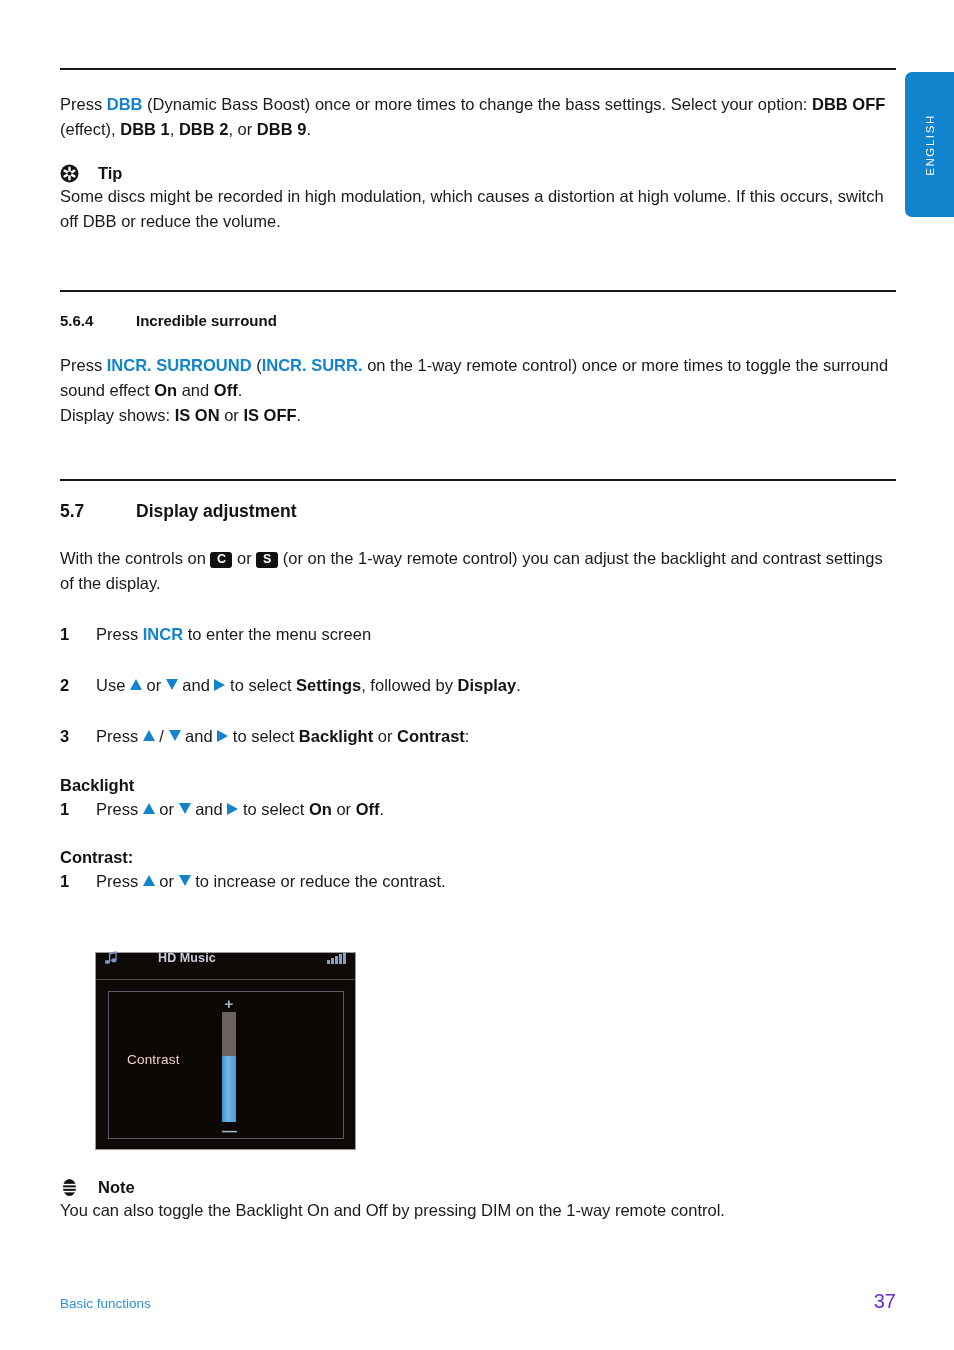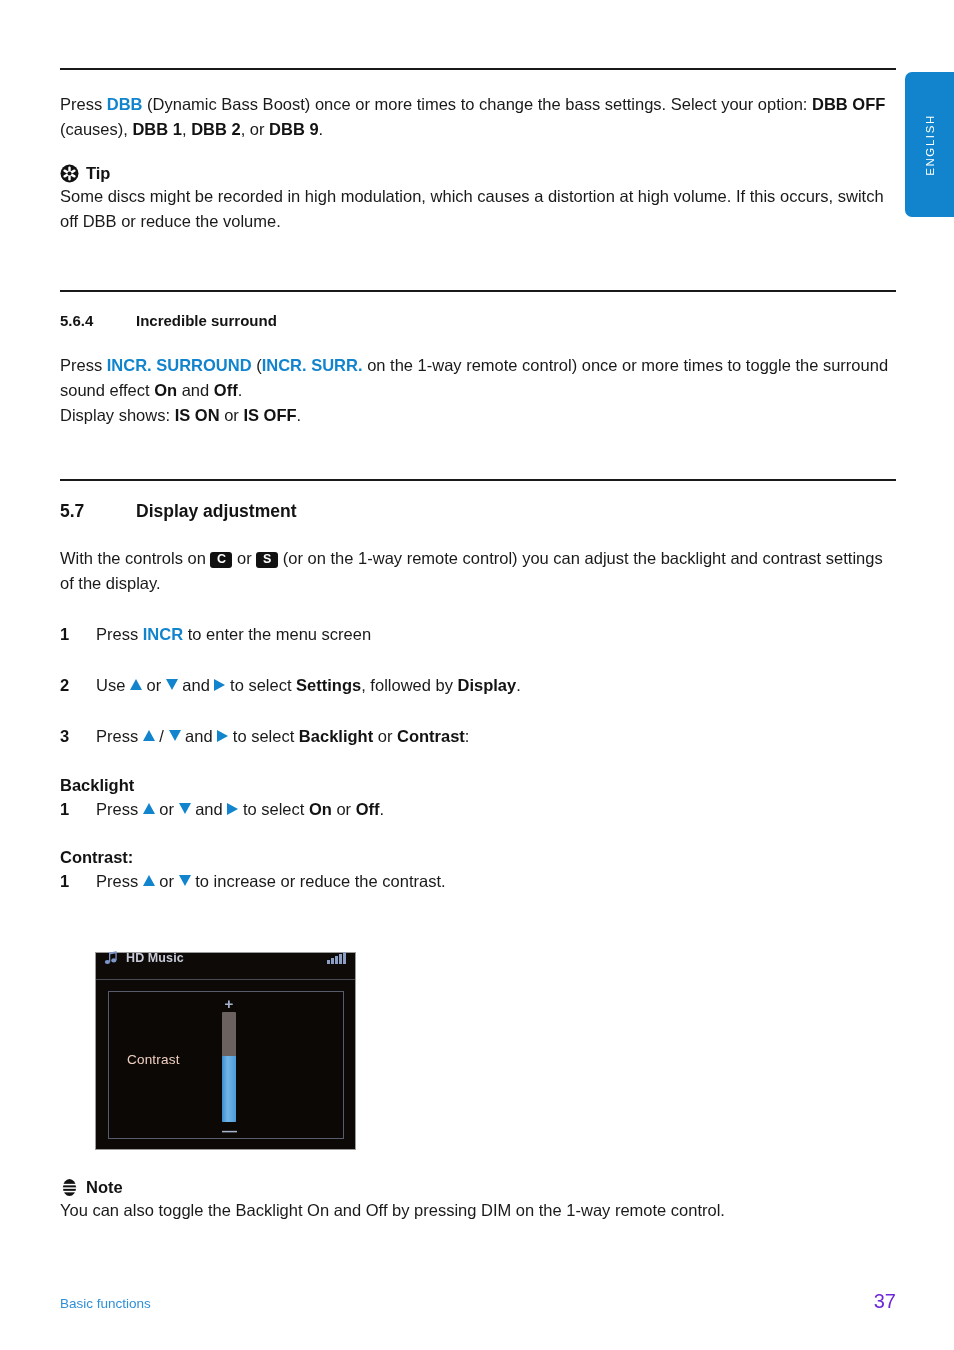--- a/index.html
+++ b/index.html
@@ -78,21 +78,21 @@
   }
 
   b, strong { font-weight: bold; color: #131313; }
   .blue { color: #1184cd; font-weight: bold; }
 
   
   .callout { margin: 0; }
   .callout-head {
     display: flex;
     align-items: center;
-    gap: 7px;
+    gap: 19px;
     font-weight: bold;
     font-size: 16.5px;
     color: #131313;
     margin-bottom: 1px;
   }
   .callout-body {
     font-size: 16.5px;
     line-height: 1.5;
     margin: 0;
   }
@@ -165,20 +165,21 @@
     border: 1px solid #9b9b9b;
   }
   .ds-header {
     position: relative;
     height: 27px;
     display: flex;
     align-items: center;
     padding: 0 9px 16px 8px;
     border-bottom: 1px solid #4a4a52;
     background: #0d0a08;
+    gap: 32px;
   }
   .ds-note-icon {
     width: 15px; height: 14px;
     flex: 0 0 15px;
     position: relative;
     margin-right: 7px;
   }
   .ds-title {
     color: #c9ccd8;
     font-size: 12.5px;
@@ -269,21 +270,21 @@
 <div class="lang-tab">
   <span class="lang-text">ENGLISH</span>
 </div>
 
 <div class="page">
 
   <hr class="rule" style="margin-top:68px;">
 
 
   <p class="body" style="margin-top:22px;">
-    <span>Press </span><span class="blue">DBB</span><span> (Dynamic Bass Boost) once or more times to change the bass settings. Select your option: </span><b>DBB OFF</b><span> (causes), </span><b>DBB 1</b><span>, </span><b>DBB 2</b><span>, or </span><b>DBB 9</b><span>.</span>
+    <span>Press </span><span class="blue">DBB</span><span> (Dynamic Bass Boost) once or more times to change the bass settings. Select your option: </span><b>DBB OFF</b><span> (effect), </span><b>DBB 1</b><span>, </span><b>DBB 2</b><span>, or </span><b>DBB 9</b><span>.</span>
   </p>
 
   <div class="callout" style="margin-top:22px;">
     <div class="callout-head">
       <span class="icon-tip">
         <svg width="19" height="19" viewBox="0 0 19 19" aria-hidden="true">
           <circle cx="9.5" cy="9.5" r="9" fill="#111111"></circle>
           <g fill="#ffffff">
             <rect x="8.3" y="2.6" width="2.4" height="13.8" rx="1.2"></rect>
             <rect x="8.3" y="2.6" width="2.4" height="13.8" rx="1.2" transform="rotate(60 9.5 9.5)"></rect>

